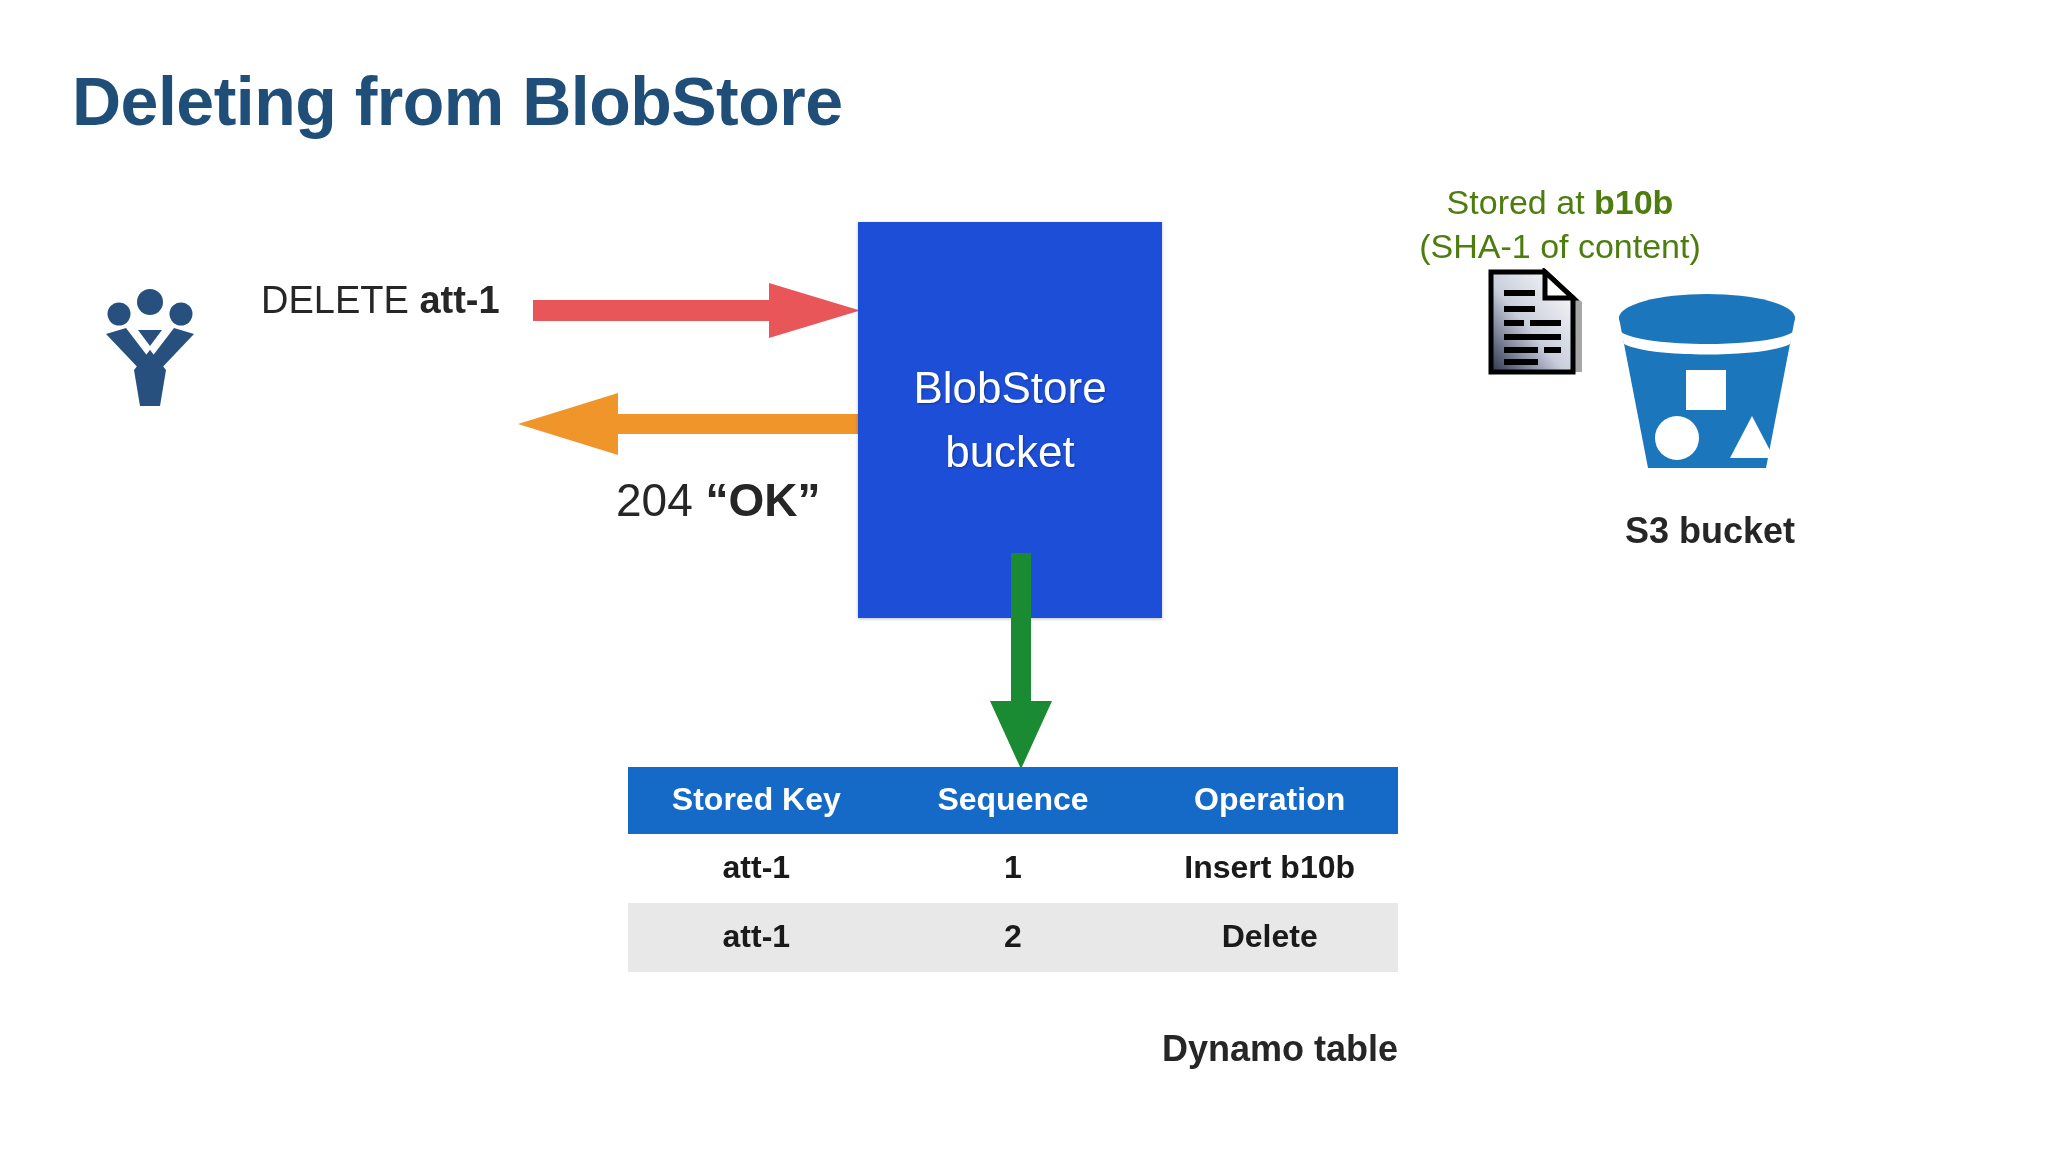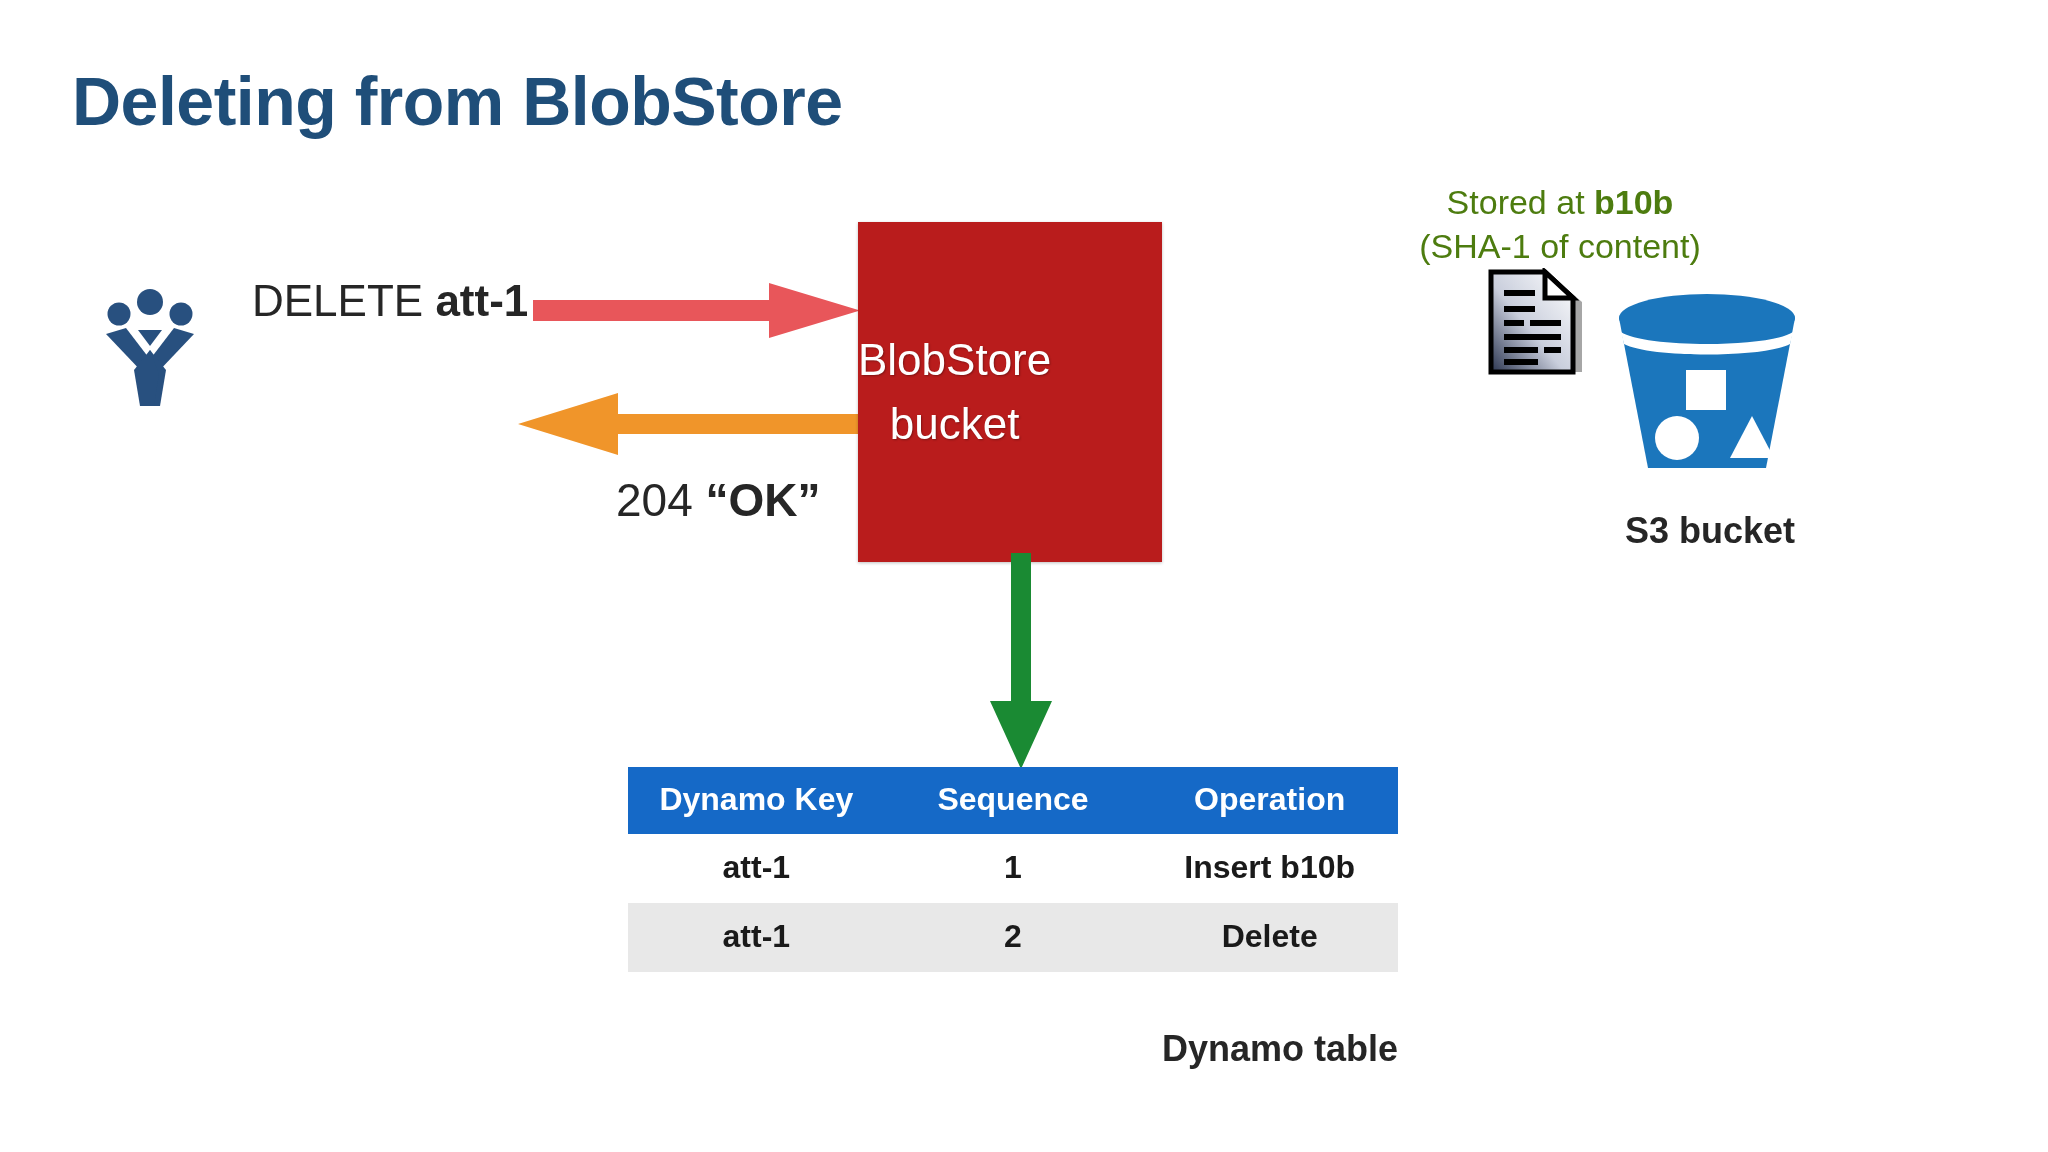--- a/index.html
+++ b/index.html
@@ -33,23 +33,23 @@
   
   .txt {
     position: absolute;
     color: #262626;
     white-space: nowrap;
   }
   .b { font-weight: bold; }
 
   
   .req-label {
-    left: 252px;
+    left: 261px;
     top: 276px;
-    font-size: 44px;
+    font-size: 38px;
     line-height: 49px;
   }
   .resp-label {
     left: 616px;
     top: 473px;
     font-size: 46px;
   }
 
   
   .users-icon {
@@ -82,24 +82,25 @@
     width: 62px;
     height: 216px;
   }
 
   
   .server-box {
     position: absolute;
     left: 858px;
     top: 222px;
     width: 304px;
-    height: 340px;
-    background: #b91c1c;
+    height: 396px;
+    background: #1d4ed8;
     display: flex;
     align-items: center;
+    justify-content: center;
     box-shadow: 0 1px 3px rgba(0,0,0,0.25);
   }
   .server-label {
     color: #ffffff;
     font-size: 44px;
     line-height: 64px;
     text-align: center;
     text-shadow: 1px 1px 2px rgba(0,0,0,0.30);
   }
 
@@ -273,21 +274,21 @@
       <circle cx="63" cy="146" r="22" fill="#ffffff"></circle>
       <path d="M116 166 L138 124 L160 166 Z" fill="#ffffff"></path>
     </svg>
   </div>
 
   <div class="bucket-label">S3 bucket</div>
 
   <table class="dynamo-table">
     <thead>
       <tr>
-        <th>Dynamo Key</th>
+        <th>Stored Key</th>
         <th>Sequence</th>
         <th>Operation</th>
       </tr>
     </thead>
     <tbody>
       <tr class="row-even">
         <td>att-1</td>
         <td>1</td>
         <td>Insert b10b</td>
       </tr>

